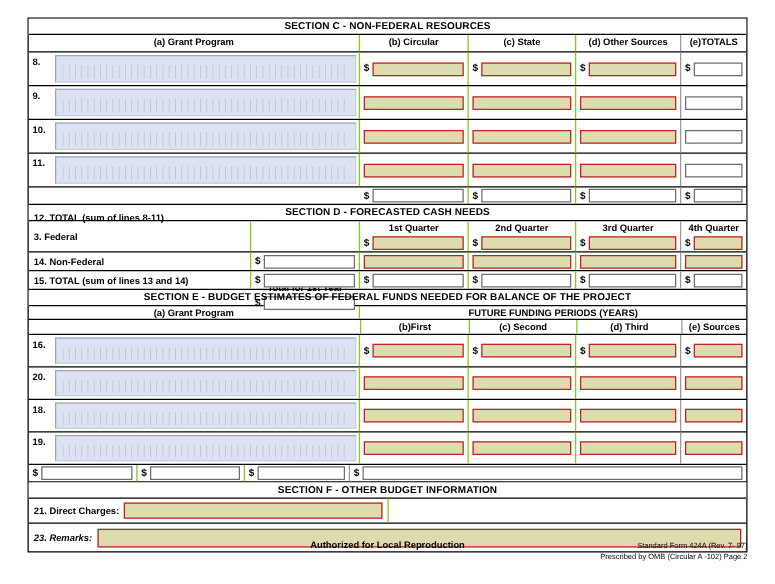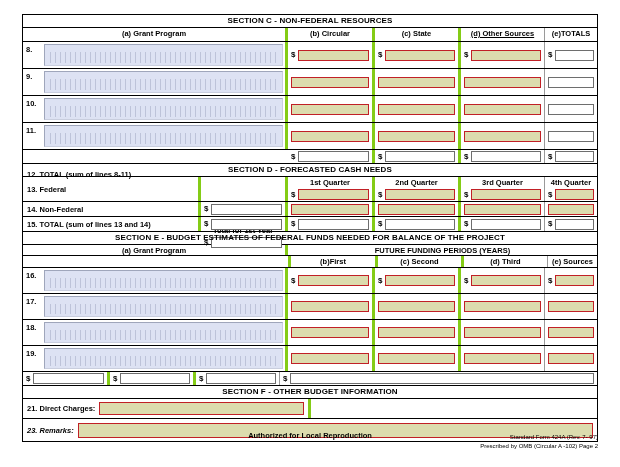--- a/index.html
+++ b/index.html
@@ -25,21 +25,21 @@
     text-align:center;font-size:8px;font-weight:bold;color:#000;
     padding:1px 0 1px 0;line-height:10px;letter-spacing:.1px;
     border-bottom:1px solid #000;background:#fff;
   }
 
   .colhdr{
     font-size:7.5px;font-weight:bold;text-align:center;
     line-height:10px;padding:1px 0;
     box-sizing:border-box;
   }
-  .vline{border-right:3px solid #84cc16;}
+  .vline{border-right:1px solid #84cc16;}
   .vline-gray{border-right:1px solid #9a9a9a;}
 
   
   .gp-cell{
     display:flex;align-items:stretch;box-sizing:border-box;
     padding:2px 2px 2px 3px;
   }
   .gp-num{
     font-size:7.5px;font-weight:bold;width:18px;flex:0 0 18px;
     display:flex;align-items:flex-start;padding-top:1px;color:#000;
@@ -104,21 +104,21 @@
 <div class="page">
 
   <div class="form">
 
     <div class="section-bar">SECTION C - NON-FEDERAL RESOURCES</div>
 
     <div class="row" style="height:14px;">
       <div class="colhdr vline" style="width:265px;">(a) Grant Program</div>
       <div class="colhdr vline" style="width:87px;">(b) Circular</div>
       <div class="colhdr vline" style="width:86px;">(c) State</div>
-      <div class="colhdr vline-gray" style="width:84px;text-decoration:underline;">(d)  Other Sources</div>
+      <div class="colhdr vline-gray" style="width:84px;">(d)  Other Sources</div>
       <div class="colhdr" style="flex:1;">(e)TOTALS</div>
     </div>
 
     <div class="row" style="height:27px;">
       <div class="gp-cell vline" style="width:265px;">
         <div class="gp-num">8.</div>
         <div class="gp-box">
             <div class="guides"></div>
           </div>
       </div>
@@ -231,21 +231,21 @@
       </div>
       <div class="money" style="flex:1;">
         <span class="dollar">$</span>
         <div class="fld ro"></div>
       </div>
     </div>
 
     <div class="section-bar">SECTION D - FORECASTED CASH NEEDS</div>
 
     <div class="row" style="height:25px;">
-      <div class="lbl vline" style="width:178px;">13. Federal</div>
+      <div class="lbl vline" style="width:178px;">3. Federal</div>
 
       <div class="vline" style="width:87px;box-sizing:border-box;">
         <div class="colhdr" style="height:11px;margin-top:48px;">Total for 1st Year</div>
         <div class="money" style="height:13px;">
           <span class="dollar">$</span>
           <div class="fld ro"></div>
         </div>
       </div>
 
       <div class="vline" style="width:87px;box-sizing:border-box;">
@@ -364,21 +364,21 @@
         <div class="fld edit"></div>
       </div>
       <div class="money" style="flex:1;">
         <span class="dollar">$</span>
         <div class="fld edit"></div>
       </div>
     </div>
 
     <div class="row" style="height:26px;">
       <div class="gp-cell vline" style="width:265px;">
-        <div class="gp-num">17.</div>
+        <div class="gp-num">20.</div>
         <div class="gp-box">
             <div class="guides"></div>
           </div>
       </div>
       <div class="money vline" style="width:87px;">
         <span class="dollar nospace"></span>
         <div class="fld edit"></div>
       </div>
       <div class="money vline" style="width:86px;">
         <span class="dollar nospace"></span>

